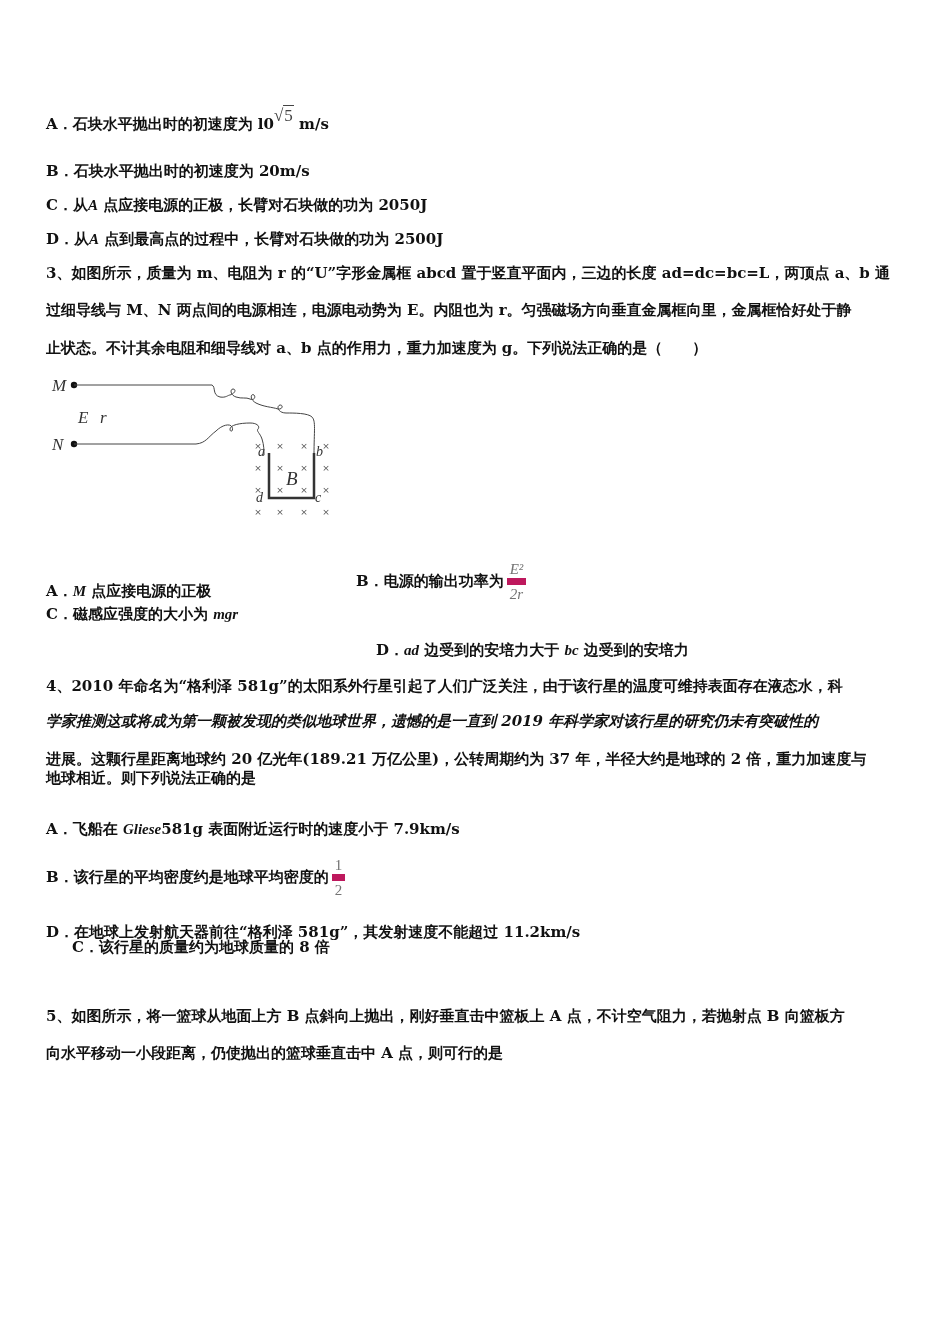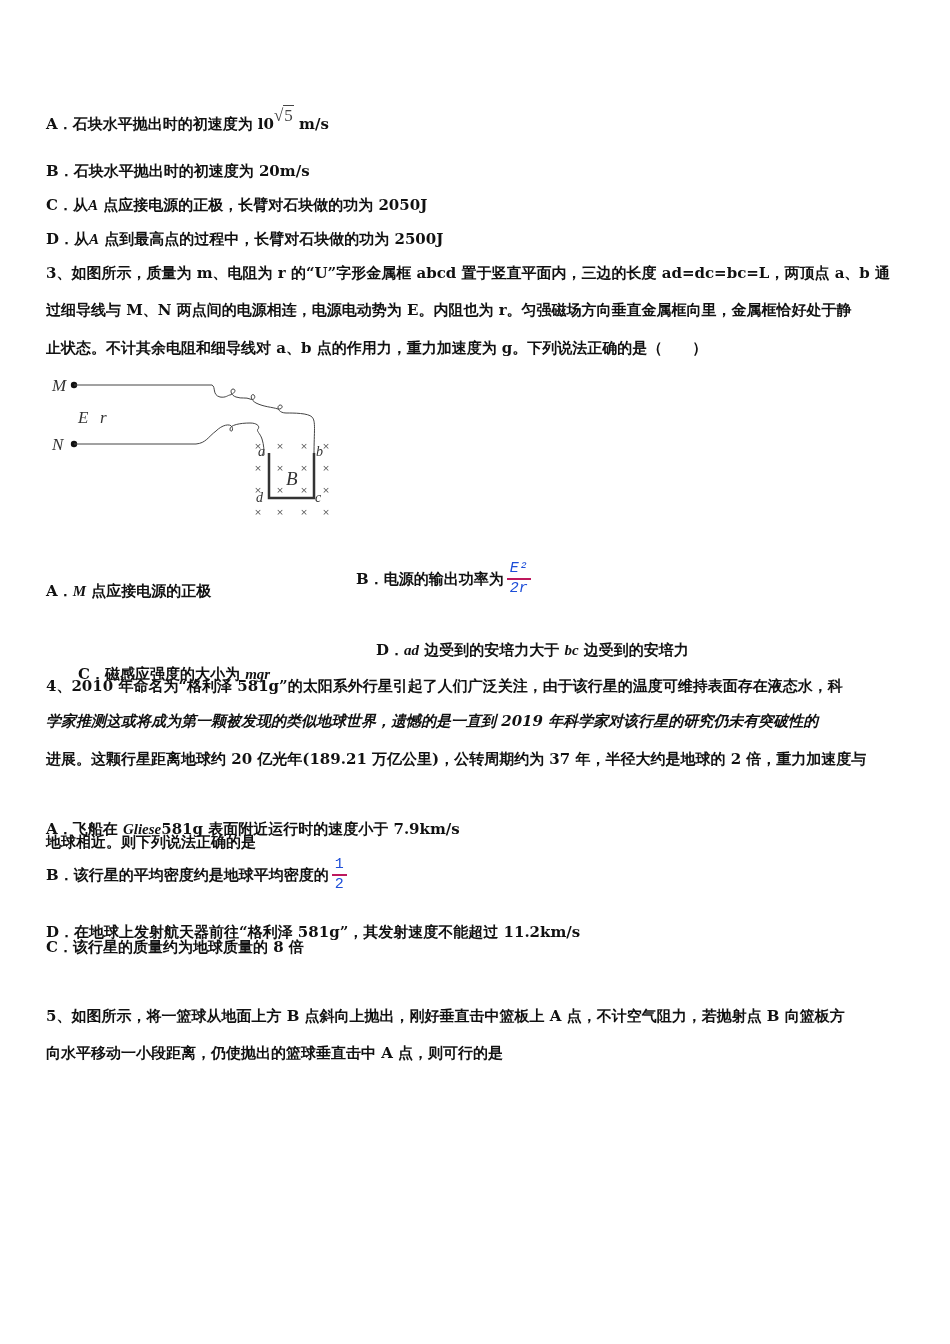--- a/index.html
+++ b/index.html
@@ -1,23 +1,23 @@
 <!DOCTYPE html>
 <html><head>
 <meta charset="utf-8">
 <style>
   html, body { margin: 0; padding: 0; background: #ffffff; }
   body { width: 950px; height: 1344px; position: relative; overflow: hidden;
          font-family: "DejaVu Serif", "Liberation Serif", serif; color: #111; }
   .line { position: absolute; left: 46px; font-size: 15px; font-weight: bold; white-space: nowrap; line-height: 20px; }
   .it { font-style: italic; font-family: "Liberation Serif", serif; }
   .frac { display: inline-block; vertical-align: middle; text-align: center; font-weight: normal;
-          font-family: Liberation Mono, monospace; font-style: italic; color: #1d4ed8; margin-left: 3px; }
+          font-family: Liberation Serif, serif; font-style: italic; color: #737373; margin-left: 3px; }
   .frac .num { display: block; font-size: 15px; line-height: 18px; padding: 0 3px; }
-  .frac .den { display: block; font-size: 15px; line-height: 18px; border-top: 2px solid #be185d; padding: 0 3px; }
+  .frac .den { display: block; font-size: 15px; line-height: 18px; border-top: 7px solid #be185d; padding: 0 3px; }
   .frac.n .num, .frac.n .den { font-style: normal; }
   .sqrt { font-weight: normal; font-family: "Liberation Serif", serif; color: #444; font-size: 17px; position: relative; top: -8px; }
   .sqrt .rad { border-top: 1px solid #444; padding: 0 1px; }
   .diagram { position: absolute; left: 40px; top: 365px; width: 310px; height: 160px; }
 </style>
 </head>
 <body>
 
 <div class="line" style="top:114px;">
   <span>A．</span><span>石块水平抛出时的初速度为 l0</span><span class="sqrt">√<span class="rad">5</span></span><span> m/s</span>
@@ -78,39 +78,39 @@
     </g>
   </svg>
 </div>
 
 <div class="line" style="top:581px;">
   <span>A．</span><span class="it">M</span><span> 点应接电源的正极</span>
 </div>
 <div class="line" style="top:560px; left:356px; line-height:normal;">
   <span style="display:inline-block; vertical-align:middle;">B．</span><span style="display:inline-block; vertical-align:middle;">电源的输出功率为</span><span class="frac"><span class="num">E²</span><span class="den">2r</span></span>
 </div>
-<div class="line" style="top:664px;margin-left:32px;">
+<div class="line" style="top:604px;">
   <span>C．</span><span>磁感应强度的大小为 </span><span class="it">mgr</span>
 </div>
 <div class="line" style="top:640px; left:376px;">
   <span>D．</span><span class="it">ad</span><span> 边受到的安培力大于 </span><span class="it">bc</span><span> 边受到的安培力</span>
 </div>
 
 <div class="line" style="top:676px;">4、2010 年命名为“格利泽 581g”的太阳系外行星引起了人们广泛关注，由于该行星的温度可维持表面存在液态水，科</div>
 <div class="line" style="top:711px;font-style:italic;">学家推测这或将成为第一颗被发现的类似地球世界，遗憾的是一直到 2019 年科学家对该行星的研究仍未有突破性的</div>
 <div class="line" style="top:749px;">进展。这颗行星距离地球约 20 亿光年(189.21 万亿公里)，公转周期约为 37 年，半径大约是地球的 2 倍，重力加速度与</div>
-<div class="line" style="top:832px;font-family:Liberation Serif, serif;">地球相近。则下列说法正确的是</div>
+<div class="line" style="top:768px;font-family:Liberation Serif, serif;">地球相近。则下列说法正确的是</div>
 
 <div class="line" style="top:819px;">
   <span>A．</span><span>飞船在 </span><span class="it">Gliese</span><span>581g 表面附近运行时的速度小于 7.9km/s</span>
 </div>
 <div class="line" style="top:856px; line-height:normal;">
   <span style="display:inline-block; vertical-align:middle;">B．</span><span style="display:inline-block; vertical-align:middle;">该行星的平均密度约是地球平均密度的</span><span class="frac n"><span class="num">1</span><span class="den">2</span></span>
 </div>
-<div class="line" style="top:937px;">
+<div class="line" style="top:937px;margin-left:26px;">
   <span>C．</span><span>该行星的质量约为地球质量的 8 倍</span>
 </div>
 <div class="line" style="top:922px;">
   <span>D．</span><span>在地球上发射航天器前往“格利泽 581g”，其发射速度不能超过 11.2km/s</span>
 </div>
 
 <div class="line" style="top:1006px;">5、如图所示，将一篮球从地面上方 B 点斜向上抛出，刚好垂直击中篮板上 A 点，不计空气阻力，若抛射点 B 向篮板方</div>
 <div class="line" style="top:1043px;">向水平移动一小段距离，仍使抛出的篮球垂直击中 A 点，则可行的是</div>
 
 </body></html>

